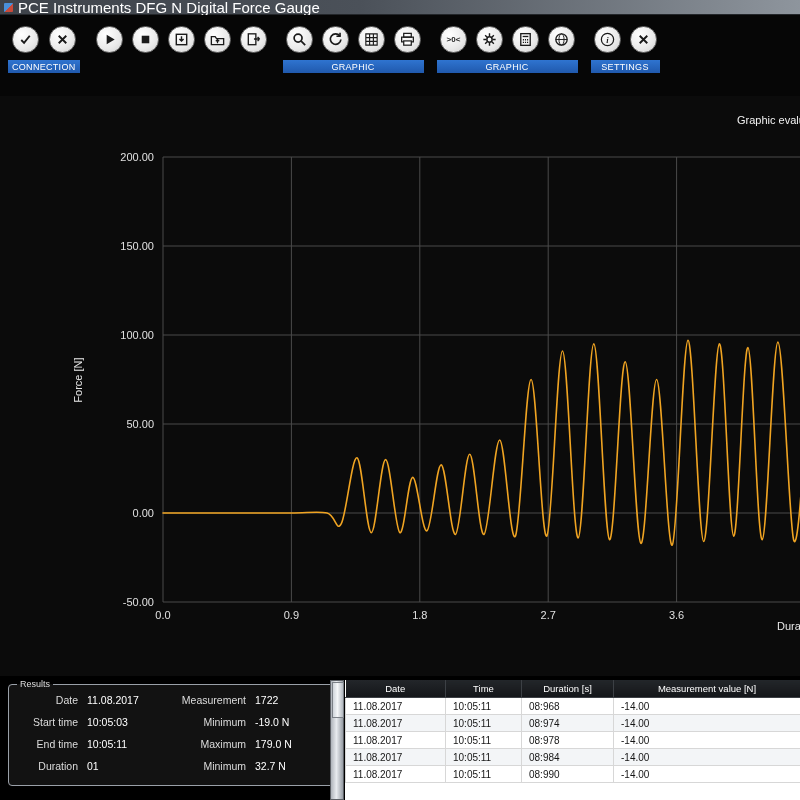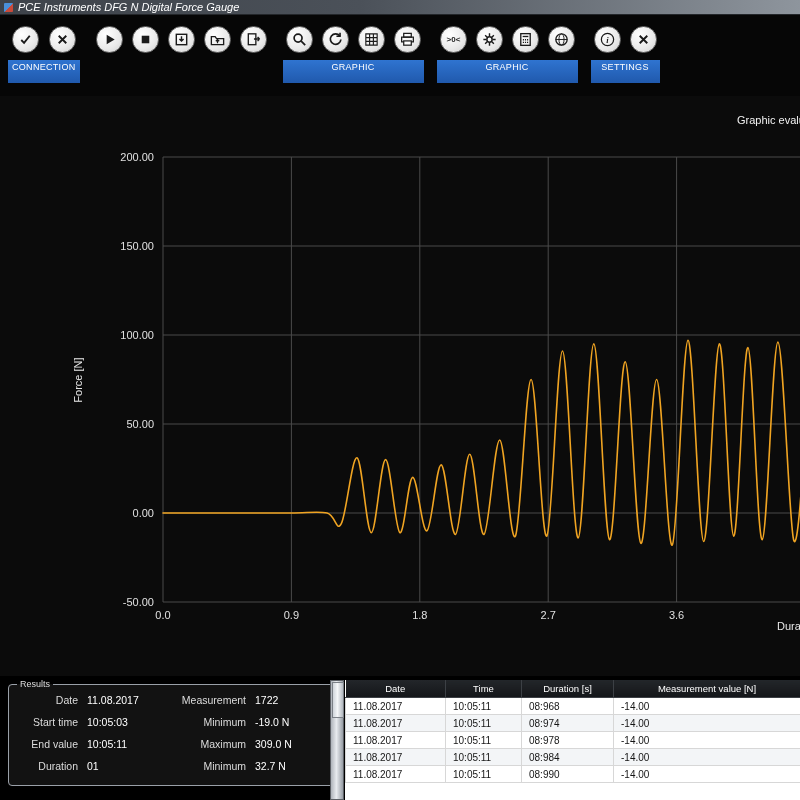--- a/index.html
+++ b/index.html
@@ -10,38 +10,38 @@
   }
   
   .titlebar{
     position:absolute;top:0;left:0;width:800px;height:15px;
     background:linear-gradient(90deg,#3e434a 0%,#4b5159 45%,#8e959d 100%);
     display:flex;align-items:center;padding-left:4px;box-sizing:border-box;
     border-bottom:1px solid #23262a;
   }
   .app-icon{width:9px;height:9px;margin-right:5px;border-radius:1px;
     background:linear-gradient(135deg,#4a90d9 0 50%,#c94a3a 50% 100%);}
-  .win-title{color:#fff;font-size:11px;white-space:nowrap;font-style:italic;}
+  .win-title{color:#fff;font-size:15px;white-space:nowrap;}
   
   .toolbar{
     position:absolute;top:15px;left:0;width:800px;height:81px;background:#060606;
     display:flex;align-items:flex-start;gap:13px;padding:11px 0 0 8px;box-sizing:border-box;
   }
   .tb-group{display:flex;flex-direction:column;}
   .tb-row{display:flex;justify-content:space-evenly;gap:9px;padding:0 3px;margin-bottom:7px;}
   .tb-btn{
     width:27px;height:27px;border-radius:50%;
     background:radial-gradient(circle at 35% 30%,#ffffff 0%,#e9e9e9 60%,#cfcfcf 100%);
     border:1px solid #6e6e6e;box-sizing:border-box;padding:0;
     display:flex;align-items:center;justify-content:center;cursor:pointer;
   }
   .tb-btn svg{width:17px;height:17px;display:block;}
   .tb-label{
     background:linear-gradient(#2f74d0,#2059ad);color:#fff;font-size:9px;
-    text-align:center;padding:2px 4px 11px;letter-spacing:.3px;white-space:nowrap;
+    text-align:center;padding:2px 4px 1px;letter-spacing:.3px;white-space:nowrap;
   }
   
   .chart-area{
     position:absolute;top:96px;left:0;width:800px;height:580px;
     background:#0b0b0b;overflow:hidden;
   }
   .chart-area svg{position:absolute;top:0;left:0;}
   
   .bottom{position:absolute;top:676px;left:0;width:800px;height:124px;background:#000;}
   fieldset.results{
@@ -251,24 +251,24 @@
     <legend>Results</legend>
     <div class="results-grid" id="results-grid">
         <div class="r-label">Date</div>
         <div class="r-value">11.08.2017</div>
         <div class="r-label">Measurement</div>
         <div class="r-value">1722</div>
         <div class="r-label">Start time</div>
         <div class="r-value">10:05:03</div>
         <div class="r-label">Minimum</div>
         <div class="r-value">-19.0 N</div>
-        <div class="r-label">End value</div>
+        <div class="r-label">End time</div>
         <div class="r-value">10:05:11</div>
         <div class="r-label">Maximum</div>
-        <div class="r-value">309.0 N</div>
+        <div class="r-value">179.0 N</div>
         <div class="r-label">Duration</div>
         <div class="r-value">01</div>
         <div class="r-label">Minimum</div>
         <div class="r-value">32.7 N</div>
       </div>
   </fieldset>
 
   <div class="vscroll">
     <div class="vscroll-thumb"></div>
   </div>

